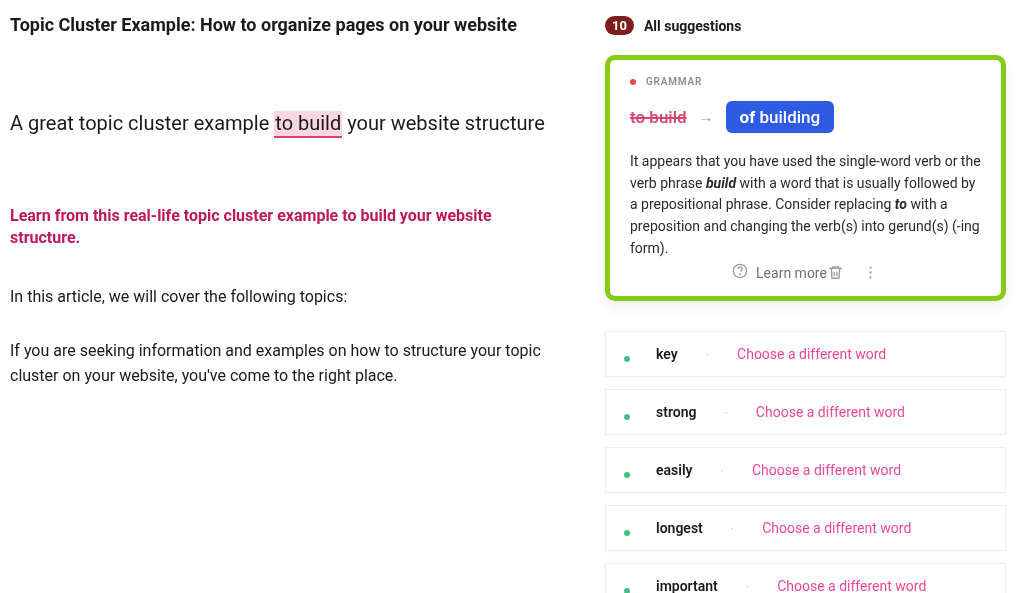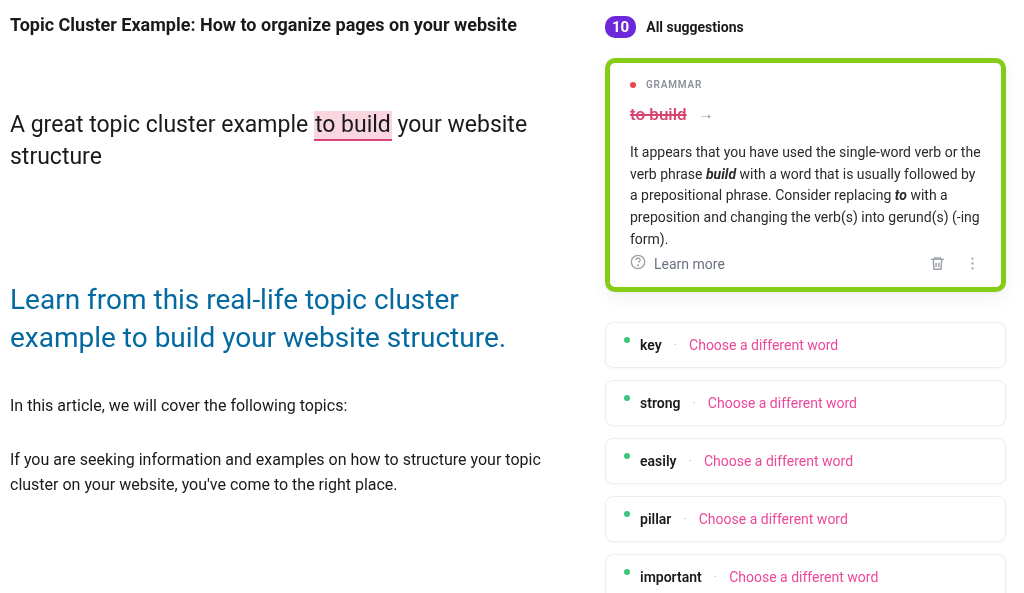--- a/index.html
+++ b/index.html
@@ -16,35 +16,35 @@
     width: 595px;
     padding: 14px 10px 10px 10px;
   }
   .doc-title {
     font-size: 18px;
     font-weight: 700;
     color: #1a1a1a;
     margin-bottom: 74px;
   }
   .subtitle {
-    font-size: 23px;
+    font-size: 20px;
     font-weight: 400;
     color: #1a1a1a;
-    margin-bottom: 108px;
+    margin-bottom: 68px;
     line-height: 1.4;
   }
   .highlight {
     background: #f9d6e0;
     border-bottom: 2px solid #d64571;
     padding: 0 1px 1px 1px;
   }
   .heading {
-    font-size: 28px;
-    font-weight: 400;
-    color: #0369a1;
+    font-size: 16px;
+    font-weight: 700;
+    color: #be185d;
     line-height: 1.35;
     margin-bottom: 36px;
     max-width: 540px;
   }
   .para {
     font-size: 16px;
     color: #1a1a1a;
     line-height: 1.6;
     margin-bottom: 28px;
     max-width: 570px;
@@ -60,23 +60,23 @@
     width: 429px;
     padding: 16px 18px 10px 10px;
   }
   .sb-header {
     display: flex;
     align-items: center;
     gap: 10px;
     margin-bottom: 20px;
   }
   .count-badge {
-    background: #6d28d9;
+    background: #7f1d1d;
     color: #fff;
-    font-size: 15px;
+    font-size: 13px;
     font-weight: 700;
     border-radius: 10px;
     padding: 2px 7px;
     min-width: 22px;
     text-align: center;
   }
   .sb-title {
     font-size: 14px;
     font-weight: 700;
     color: #1a1a1a;
@@ -136,47 +136,47 @@
     font-size: 14px;
     color: #2a2a2a;
     line-height: 1.55;
     margin-bottom: 2px;
   }
   .explain b { font-weight: 700; font-style: italic; }
   .explain i { font-style: italic; font-weight: 700; }
   .card-footer {
     display: flex;
     align-items: center;
-    justify-content: space-between;
+    justify-content: center;
     padding-top: 2px;
   }
   .learn {
     display: flex;
     align-items: center;
     gap: 8px;
     color: #6b7280;
     font-size: 14px;
     cursor: pointer;
   }
   .footer-icons {
     display: flex;
     align-items: center;
     gap: 18px;
     color: #9aa0a6;
   }
   .icon-btn { cursor: pointer; display: inline-flex; }
   .mini-card {
     background: #fff;
     border: 1px solid #eceef1;
-    border-radius: 8px;
+    border-radius: 0;
     box-shadow: 0 1px 3px rgba(0,0,0,0.04);
     padding: 14px 18px;
     display: flex;
-    align-items: flex-start;
-    gap: 10px;
+    align-items: flex-end;
+    gap: 26px;
     margin-bottom: 12px;
     cursor: pointer;
   }
   .dot-green {
     width: 6px; height: 6px; border-radius: 50%; background: #3cc47c;
   }
   .mini-word {
     font-size: 14px;
     font-weight: 600;
     color: #1a1a1a;
@@ -209,20 +209,21 @@
 
   <div class="card">
     <div class="card-top">
       <span class="dot-red"></span>
       <span class="grammar-label">GRAMMAR</span>
     </div>
 
     <div class="correction">
       <span class="strike">to build</span>
       <span class="arrow">→</span>
+      <span class="pill"><b>of</b><span> building</span></span>
     </div>
 
     <div class="explain">
       <span>It appears that you have used the single-word verb or the verb phrase </span><b>build</b><span> with a word that is usually followed by a prepositional phrase. Consider replacing </span><i>to</i><span> with a preposition and changing the verb(s) into gerund(s) (-ing form).</span>
     </div>
 
     <div class="card-footer">
       <div class="learn">
         <span>
           <svg width="16" height="16" viewBox="0 0 24 24" fill="none" stroke="#9aa0a6" stroke-width="2">
@@ -266,21 +267,21 @@
     <span class="mini-hint">Choose a different word</span>
   </div>
   <div class="mini-card">
     <span class="dot-green"></span>
     <span class="mini-word">easily</span>
     <span class="mini-sep">·</span>
     <span class="mini-hint">Choose a different word</span>
   </div>
   <div class="mini-card">
     <span class="dot-green"></span>
-    <span class="mini-word">pillar</span>
+    <span class="mini-word">longest</span>
     <span class="mini-sep">·</span>
     <span class="mini-hint">Choose a different word</span>
   </div>
   <div class="mini-card">
     <span class="dot-green"></span>
     <span class="mini-word">important</span>
     <span class="mini-sep">·</span>
     <span class="mini-hint">Choose a different word</span>
   </div>
 </div>

